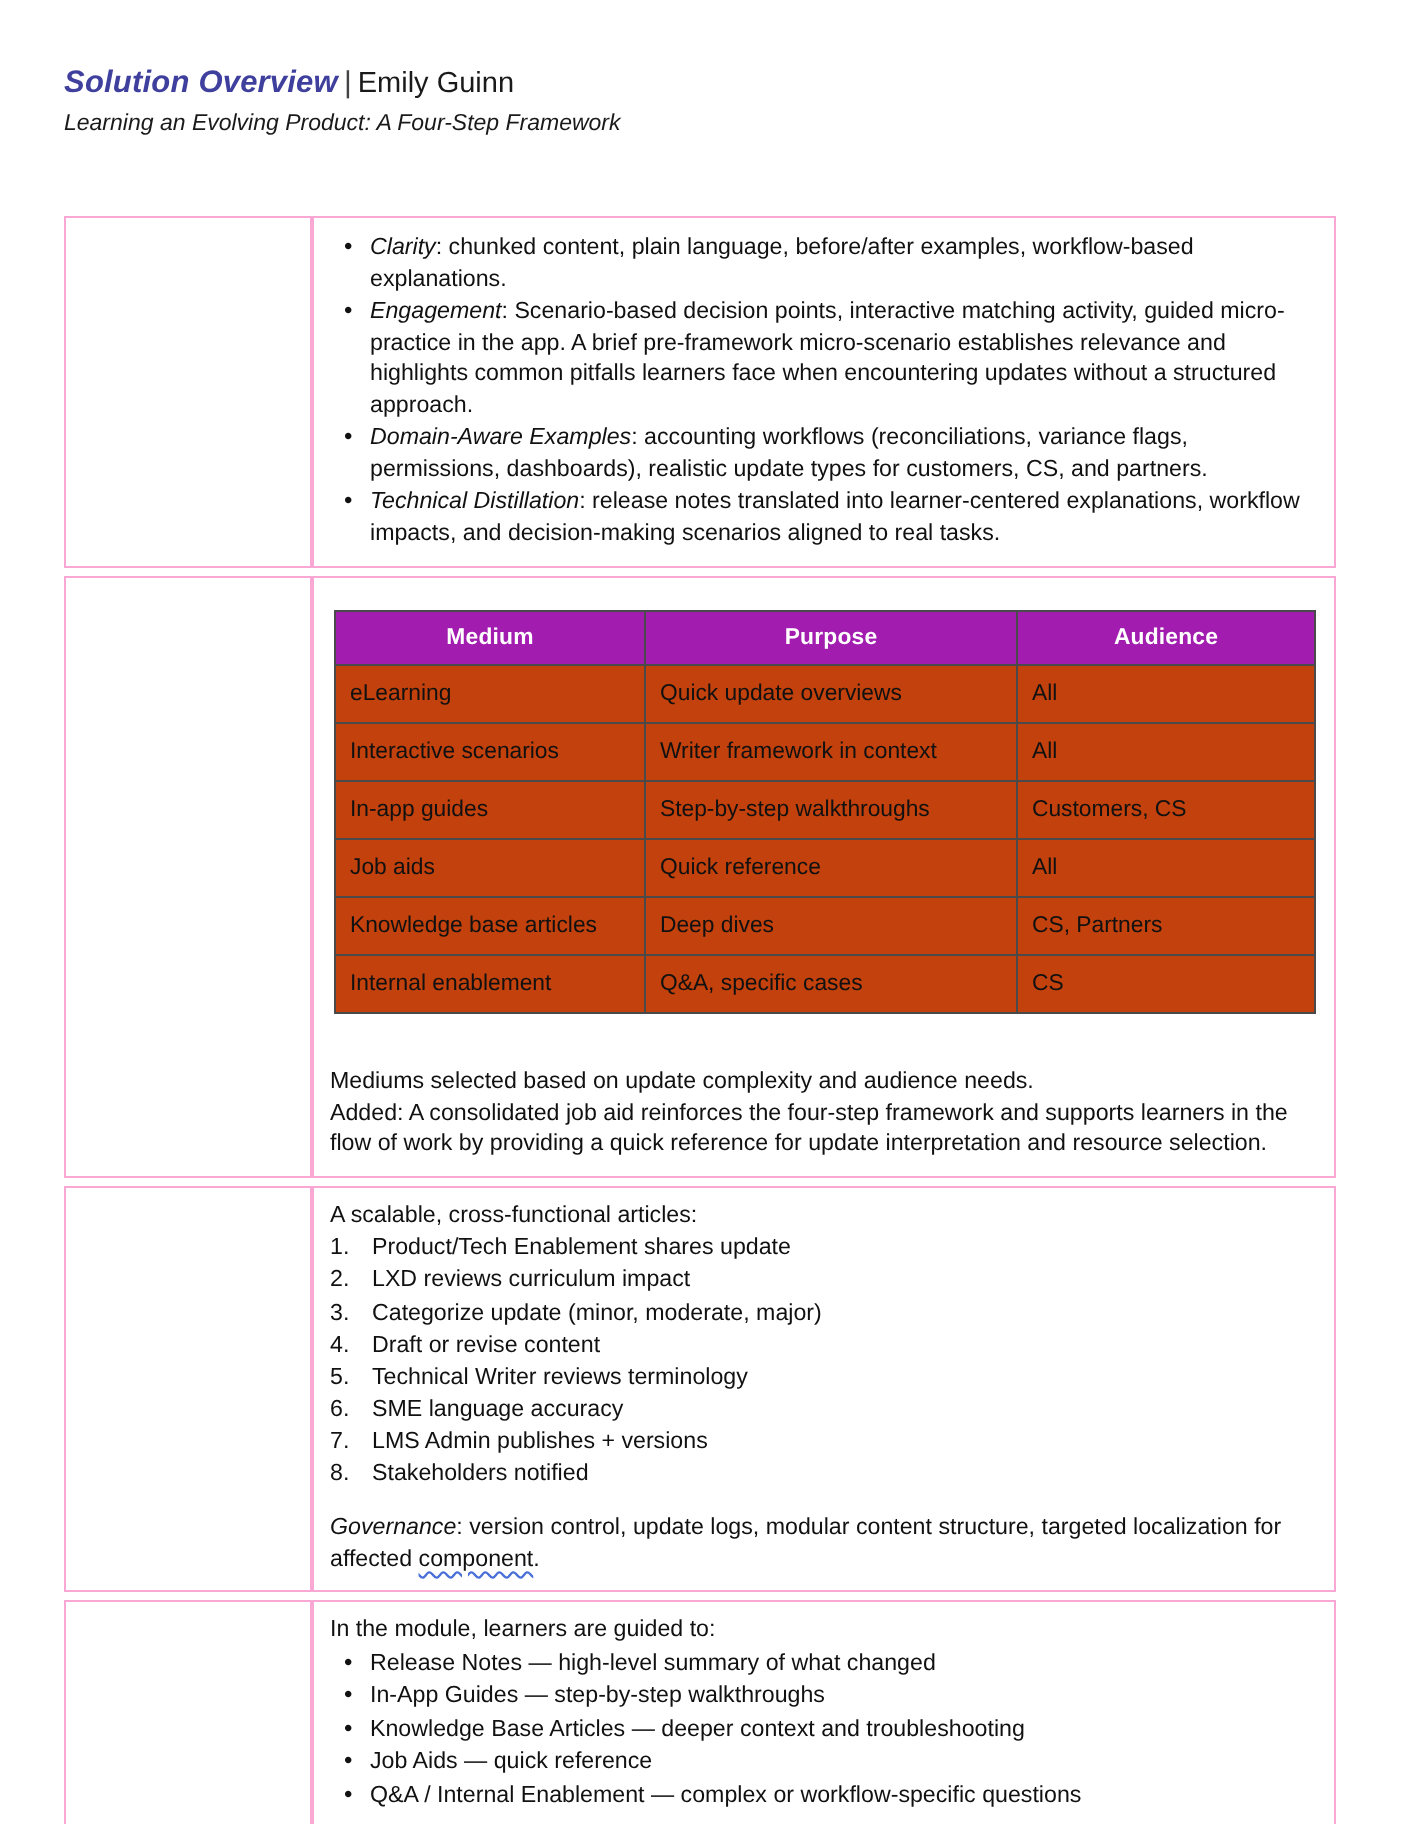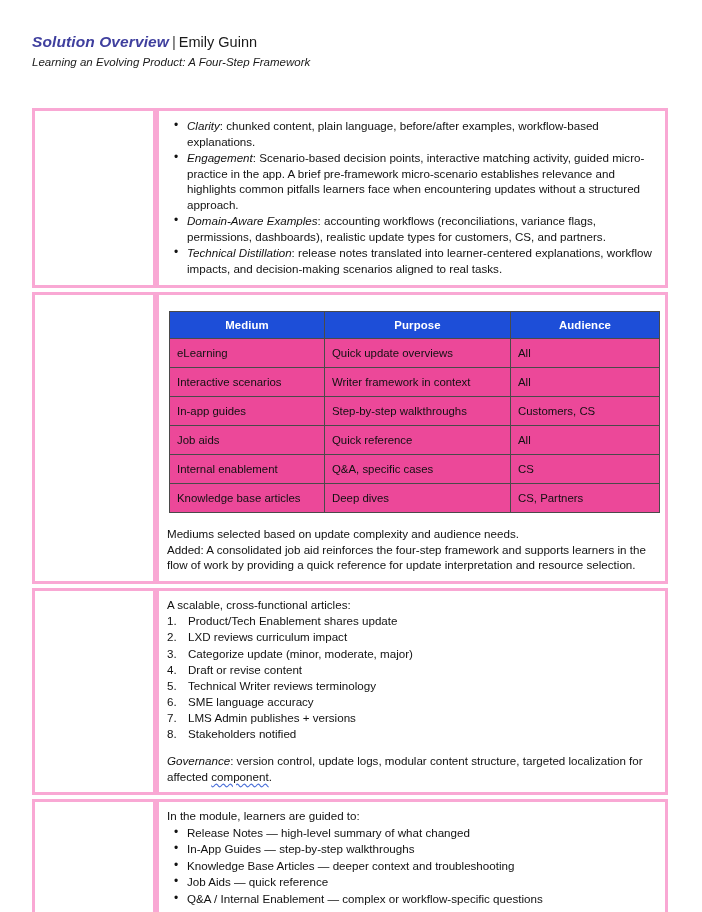--- a/index.html
+++ b/index.html
@@ -60,21 +60,21 @@
   .framework {
     position: absolute;
     left: 32px;
     top: 108px;
     width: 636px;
     border-collapse: separate;
     border-spacing: 0;
     table-layout: fixed;
   }
   .framework td {
-    border: 3px solid #f9a8d4;
+    border: 1px solid #f9a8d4;
     vertical-align: top;
     padding: 0;
     background: #ffffff;
   }
   .framework tr.spacer td {
     border: none;
     height: 4px;
     padding: 0;
     background: #ffffff;
   }
@@ -160,37 +160,37 @@
   table.medium-table th,
   table.medium-table td {
     border: 1px solid #4a4a4a;
     font-size: 11.4px;
     height: 20px;
     padding: 4px 7px;
     text-align: left;
     vertical-align: middle;
   }
   table.medium-table th {
-    background: #1d4ed8;
+    background: #a21caf;
     color: #ffffff;
     font-weight: bold;
     text-align: center;
     height: 18px;
     letter-spacing: 0.1px;
   }
   table.medium-table td {
-    background: #ec4899;
+    background: #c2410c;
     color: #111111;
   }
   .col-medium { width: 155px; }
   .col-purpose { width: 186px; }
   .col-audience { width: 149px; }
 
   .medium-footnote {
-    margin-top: 13px;
+    margin-top: 26px;
     font-size: 11.6px;
     line-height: 1.34;
   }
   .medium-footnote .l2 { display: block; }
 </style>
 </head>
 <body>
 
 <div class="page">
 
@@ -256,28 +256,28 @@
                   <td>In-app guides</td>
                   <td>Step-by-step walkthroughs</td>
                   <td>Customers, CS</td>
                 </tr>
                 <tr>
                   <td>Job aids</td>
                   <td>Quick reference</td>
                   <td>All</td>
                 </tr>
                 <tr>
+                  <td>Knowledge base articles</td>
+                  <td>Deep dives</td>
+                  <td>CS, Partners</td>
+                </tr>
+                <tr>
                   <td>Internal enablement</td>
                   <td>Q&amp;A, specific cases</td>
                   <td>CS</td>
-                </tr>
-                <tr>
-                  <td>Knowledge base articles</td>
-                  <td>Deep dives</td>
-                  <td>CS, Partners</td>
                 </tr>
               </tbody>
             </table>
           </div>
           <div class="medium-footnote">
             <span class="l2">Mediums selected based on update complexity and audience needs.</span>
             <span>Added: A consolidated job aid reinforces the four-step framework and supports learners in the flow of work by providing a quick reference for update interpretation and resource selection.</span>
           </div>
         </td>
       </tr>

